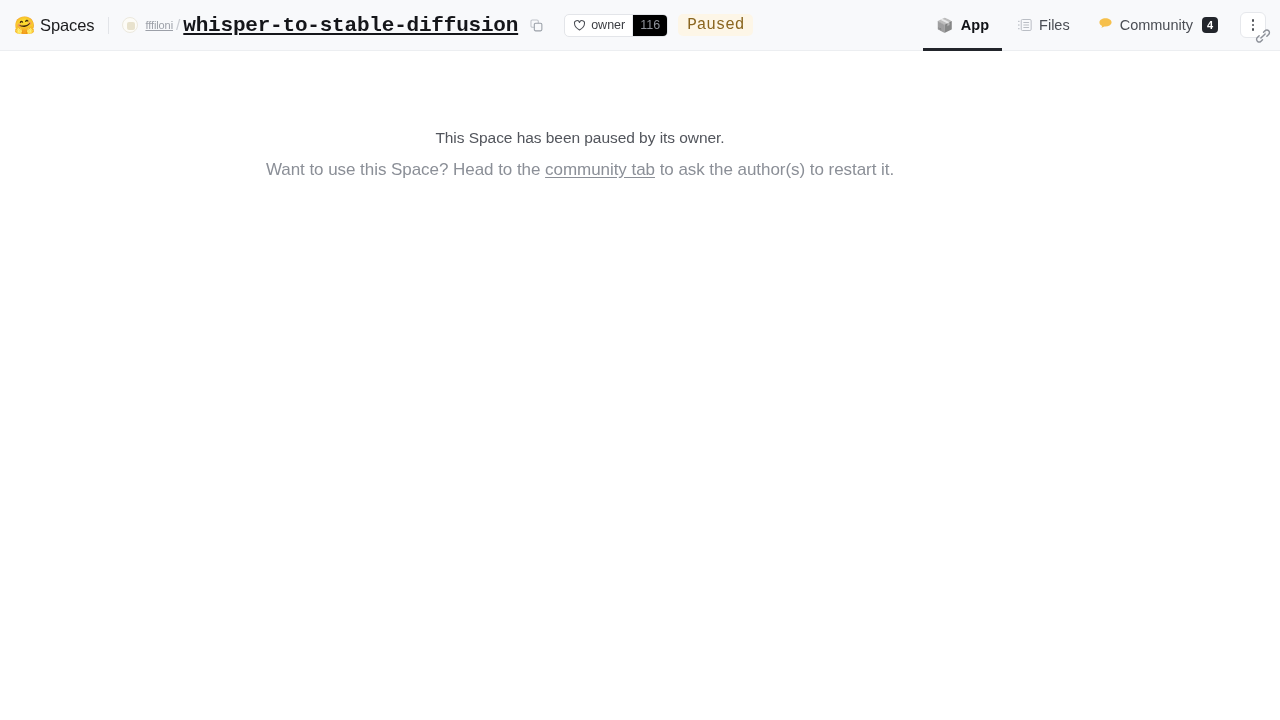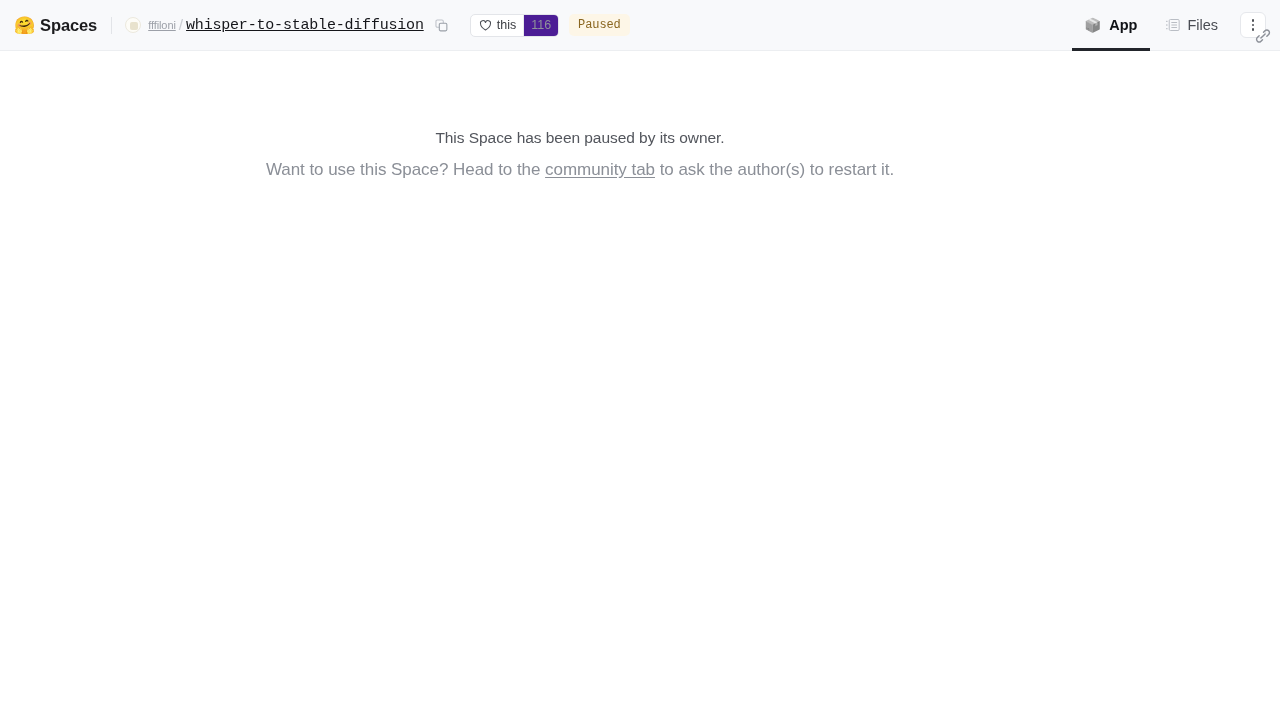--- a/index.html
+++ b/index.html
@@ -41,21 +41,21 @@
   }
   .brand-emoji {
     font-size: 17px;
     line-height: 1;
     display: inline-block;
     width: 19px;
     text-align: center;
   }
   .brand-text {
     font-size: 16.5px;
-    font-weight: bold;
+    font-weight: normal;
     color: #1b1b1d;
     letter-spacing: -0.1px;
   }
 
   .brand-divider {
     width: 1px;
     height: 17px;
     background: #e2e4e8;
     margin: 0 13px 0 14px;
   }
@@ -90,22 +90,22 @@
     font-weight: 400;
     letter-spacing: -0.1px;
   }
   .repo-slash {
     font-size: 15.5px;
     color: #c9ccd2;
     padding: 0 3px;
   }
   .repo-name {
     font-family: "Liberation Mono", "DejaVu Sans Mono", monospace;
-    font-size: 15px;
-    font-weight: normal;
+    font-size: 21px;
+    font-weight: bold;
     color: #15161a;
     letter-spacing: -0.2px;
   }
 
   .copy-btn {
     margin-left: 8px;
     width: 20px;
     height: 20px;
     display: flex;
     align-items: center;
@@ -141,33 +141,33 @@
     font-size: 12.5px;
     color: #3b3d42;
   }
   .like-count {
     display: flex;
     align-items: center;
     padding: 0 7px;
     font-size: 12.5px;
     color: #8e9299;
     border-left: 1px solid #e9ebee;
-    background: #4c1d95;
+    background: #000000;
   }
 
   .status-badge {
     height: 22px;
     display: flex;
     align-items: center;
     padding: 0 9px;
     border-radius: 5px;
     background: #fdf6e7;
     color: #8a6620;
     font-family: "Liberation Mono", "DejaVu Sans Mono", monospace;
-    font-size: 12px;
+    font-size: 16px;
     letter-spacing: -0.1px;
   }
 
   
   .header-right {
     display: flex;
     align-items: center;
     height: 51px;
     gap: 0;
   }
@@ -319,21 +319,21 @@
       </button>
     </div>
 
     <div class="meta-group">
 
       <div class="like-pill">
         <span class="like-main">
           <svg width="13" height="13" viewBox="0 0 16 16" fill="none">
             <path d="M8 13.6S1.9 9.9 1.9 5.9A3.1 3.1 0 0 1 8 4.4a3.1 3.1 0 0 1 6.1 1.5c0 4-6.1 7.7-6.1 7.7z" stroke="#4b4e55" stroke-width="1.25" stroke-linejoin="round"></path>
           </svg>
-          <span>this</span>
+          <span>owner</span>
         </span>
         <span class="like-count">116</span>
       </div>
 
       <div class="status-badge">Paused</div>
 
     </div>
   </div>
 
   <div class="header-right">
@@ -351,20 +351,29 @@
           <rect x="0" y="10.4" width="1.6" height="1.6" rx="0.4" fill="#b9bdc4"></rect>
           <rect x="3.6" y="0.6" width="11.6" height="12.8" rx="1.4" stroke="#b9bdc4" stroke-width="1.15"></rect>
           <rect x="5.9" y="3.4" width="7" height="1.15" rx="0.5" fill="#b9bdc4"></rect>
           <rect x="5.9" y="6.4" width="7" height="1.15" rx="0.5" fill="#b9bdc4"></rect>
           <rect x="5.9" y="9.4" width="7" height="1.15" rx="0.5" fill="#b9bdc4"></rect>
         </svg>
       </span>
       <span>Files</span>
     </a>
 
+    <a class="tab" href="#">
+      <span class="tab-emoji color">
+        <svg width="15" height="14" viewBox="0 0 16 15">
+          <path d="M8 1.3c3.7 0 6.5 1.8 6.5 4.3 0 1.3-.8 2.6-2.2 3.5-1.6 1-3.7 1.4-5.6 1.1-.9.6-2.2 1.1-3.3 1.2.5-.5.9-1.1 1-1.8C2.6 8.8 1.5 7.4 1.5 5.6 1.5 3.1 4.3 1.3 8 1.3z" fill="#f6c04c"></path>
+        </svg>
+      </span>
+      <span>Community</span>
+      <span class="count-badge">4</span>
+    </a>
 
     <button class="kebab-btn" aria-label="more options">
       <span class="kebab-dots">
         <i></i>
           <i></i>
           <i></i>
       </span>
       <svg class="cursor-link" viewBox="0 0 24 24" fill="none">
         <path d="M9.5 14.5l5-5" stroke="#8d9199" stroke-width="1.7" stroke-linecap="round"></path>
         <path d="M12.6 7.6l1.8-1.8a3.1 3.1 0 1 1 4.4 4.4l-2.2 2.2" stroke="#8d9199" stroke-width="1.7" stroke-linecap="round"></path>

